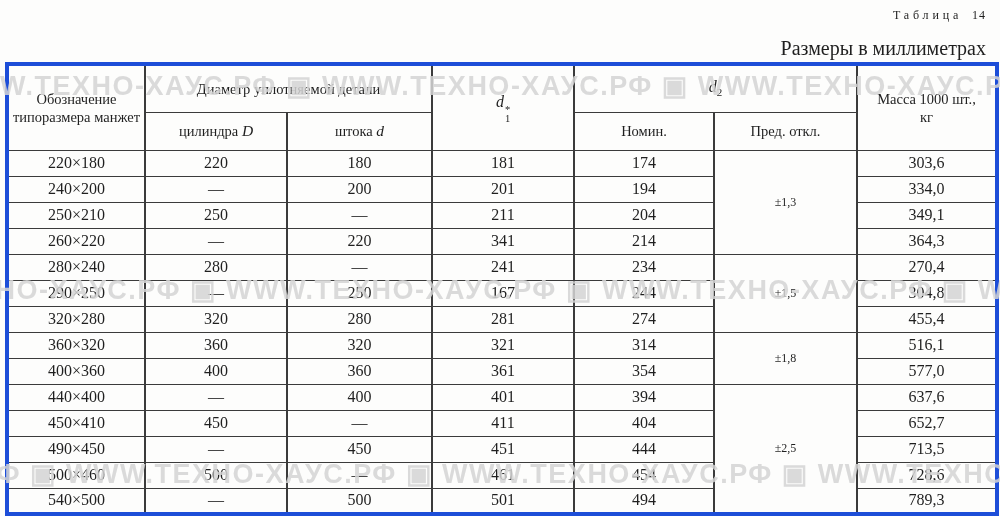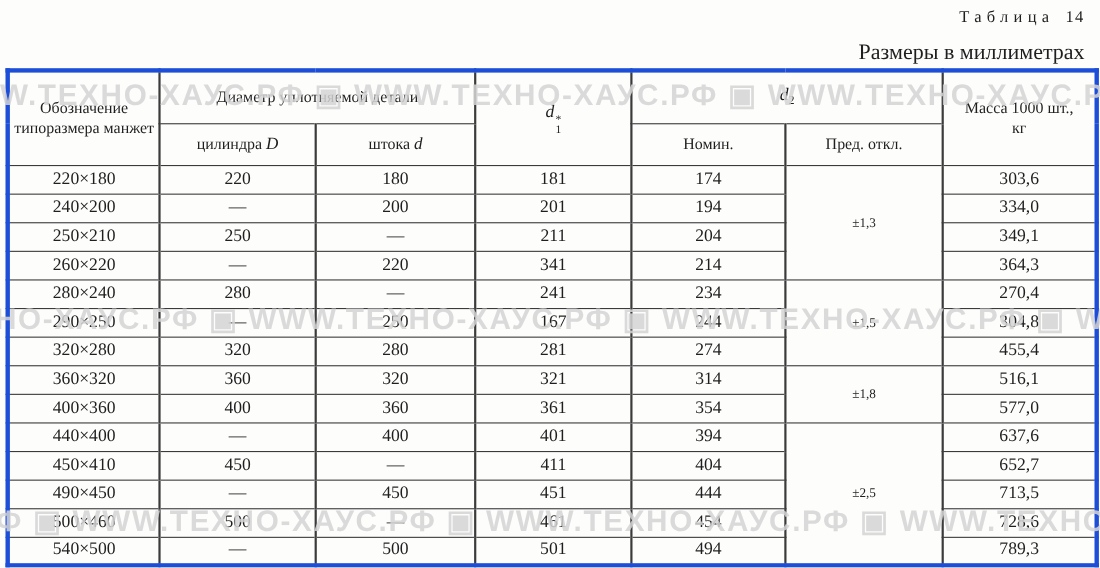--- a/index.html
+++ b/index.html
@@ -2,21 +2,21 @@
 <html><head>
 <meta charset="utf-8">
 <style>
   html,body { margin:0; padding:0; }
   body {
     width:1000px; height:516px; position:relative; overflow:hidden;
     background:#fdfdfc; font-family:"Liberation Serif", serif; color:#1f1f1f;
   }
 
   
-  .table-label { position:absolute; top:8px; right:14px; font-size:15px; white-space:nowrap; }
+  .table-label { position:absolute; top:8px; right:14px; font-size:12px; white-space:nowrap; }
   .table-label .spaced { letter-spacing:0.32em; }
   .table-label .num { margin-left:10px; letter-spacing:0.08em; }
   .units-note { position:absolute; top:37px; right:14px; font-size:20px; }
 
   
   .wm {
     position:absolute; white-space:nowrap; pointer-events:none; z-index:6;
     font-family:"Liberation Sans", sans-serif; font-weight:bold;
     font-size:27px; letter-spacing:1.5px; opacity:.85;
   }

